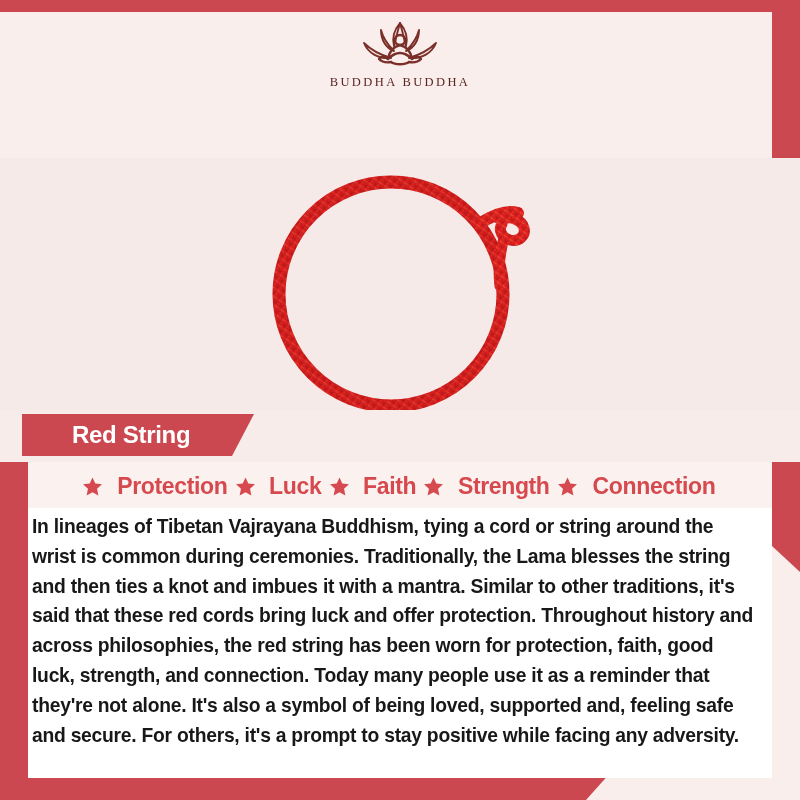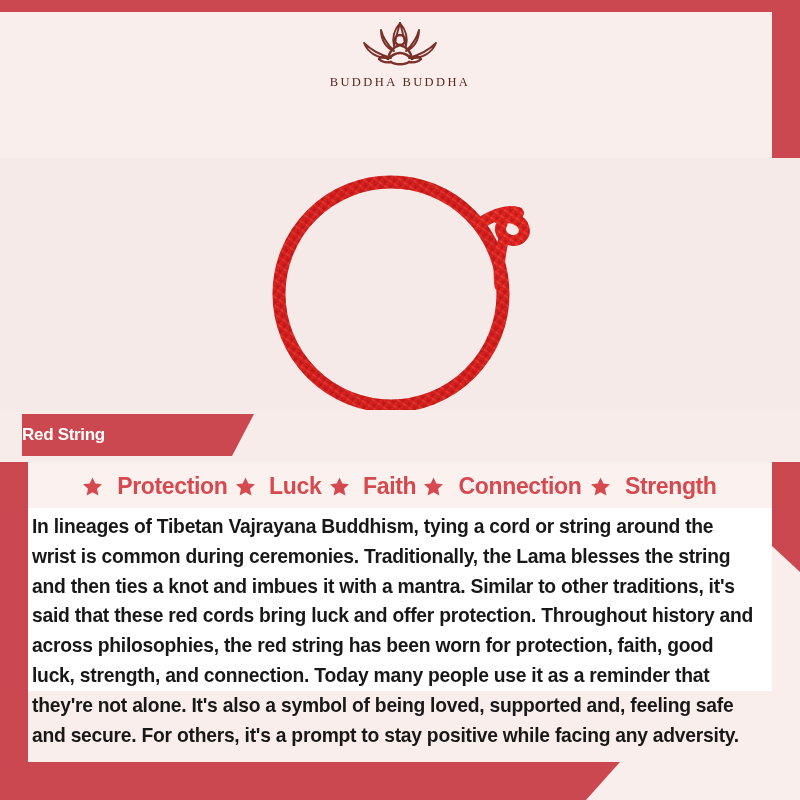--- a/index.html
+++ b/index.html
@@ -113,22 +113,23 @@
   .label-banner {
     position: absolute;
     left: 22px; top: 414px;
     width: 232px; height: 42px;
     background: #cc4850;
     clip-path: polygon(0 0, 100% 0, calc(100% - 22px) 100%, 0 100%);
     display: flex;
     align-items: center;
   }
   .label-text {
+    margin-left: 50px;
     color: #ffffff;
-    font-size: 17px;
+    font-size: 24px;
     font-weight: bold;
     letter-spacing: -0.3px;
   }
 
   
   .keyword-row {
     position: absolute;
     left: 28px; top: 462px;
     width: 744px; height: 48px;
     background: #fbf2f0;
@@ -154,21 +155,21 @@
     font-weight: bold;
     color: #d6494f;
     letter-spacing: -0.4px;
     transform: scaleX(0.96);
   }
 
   
   .copy-card {
     position: absolute;
     left: 28px; top: 508px;
-    width: 744px; height: 183px;
+    width: 744px; height: 270px;
     background: #ffffff;
     box-sizing: border-box;
     padding: 4px 12px 0 4px;
   }
   .copy-text {
     font-size: 19.3px;
     font-weight: bold;
     line-height: 29.8px;
     color: #181818;
     letter-spacing: -0.25px;
@@ -256,28 +257,28 @@
       <svg class="star-icon" viewBox="0 0 24 24">
         <polygon points="12,1.6 15.2,8.6 22.8,9.5 17.2,14.7 18.7,22.2 12,18.5 5.3,22.2 6.8,14.7 1.2,9.5 8.8,8.6" fill="#d6494f"></polygon>
       </svg>
       <span class="keyword-label">Faith</span>
     </div>
 
     <div class="keyword">
       <svg class="star-icon" viewBox="0 0 24 24">
         <polygon points="12,1.6 15.2,8.6 22.8,9.5 17.2,14.7 18.7,22.2 12,18.5 5.3,22.2 6.8,14.7 1.2,9.5 8.8,8.6" fill="#d6494f"></polygon>
       </svg>
+      <span class="keyword-label">Strength</span>
+    </div>
+
+    <div class="keyword">
+      <svg class="star-icon" viewBox="0 0 24 24">
+        <polygon points="12,1.6 15.2,8.6 22.8,9.5 17.2,14.7 18.7,22.2 12,18.5 5.3,22.2 6.8,14.7 1.2,9.5 8.8,8.6" fill="#d6494f"></polygon>
+      </svg>
       <span class="keyword-label">Connection</span>
-    </div>
-
-    <div class="keyword">
-      <svg class="star-icon" viewBox="0 0 24 24">
-        <polygon points="12,1.6 15.2,8.6 22.8,9.5 17.2,14.7 18.7,22.2 12,18.5 5.3,22.2 6.8,14.7 1.2,9.5 8.8,8.6" fill="#d6494f"></polygon>
-      </svg>
-      <span class="keyword-label">Strength</span>
     </div>
 
   </div>
 
   <div class="copy-card">
     <p class="copy-text">In lineages of Tibetan Vajrayana Buddhism, tying a cord or string around the wrist is common during ceremonies. Traditionally, the Lama blesses the string and then ties a knot and imbues it with a mantra. Similar to other traditions, it's said that these red cords bring luck and offer protection. Throughout history and across philosophies, the red string has been worn for protection, faith, good luck, strength, and connection. Today many people use it as a reminder that they're not alone. It's also a symbol of being loved, supported and, feeling safe and secure. For others, it's a prompt to stay positive while facing any adversity.</p>
   </div>
 
 </div>
 

